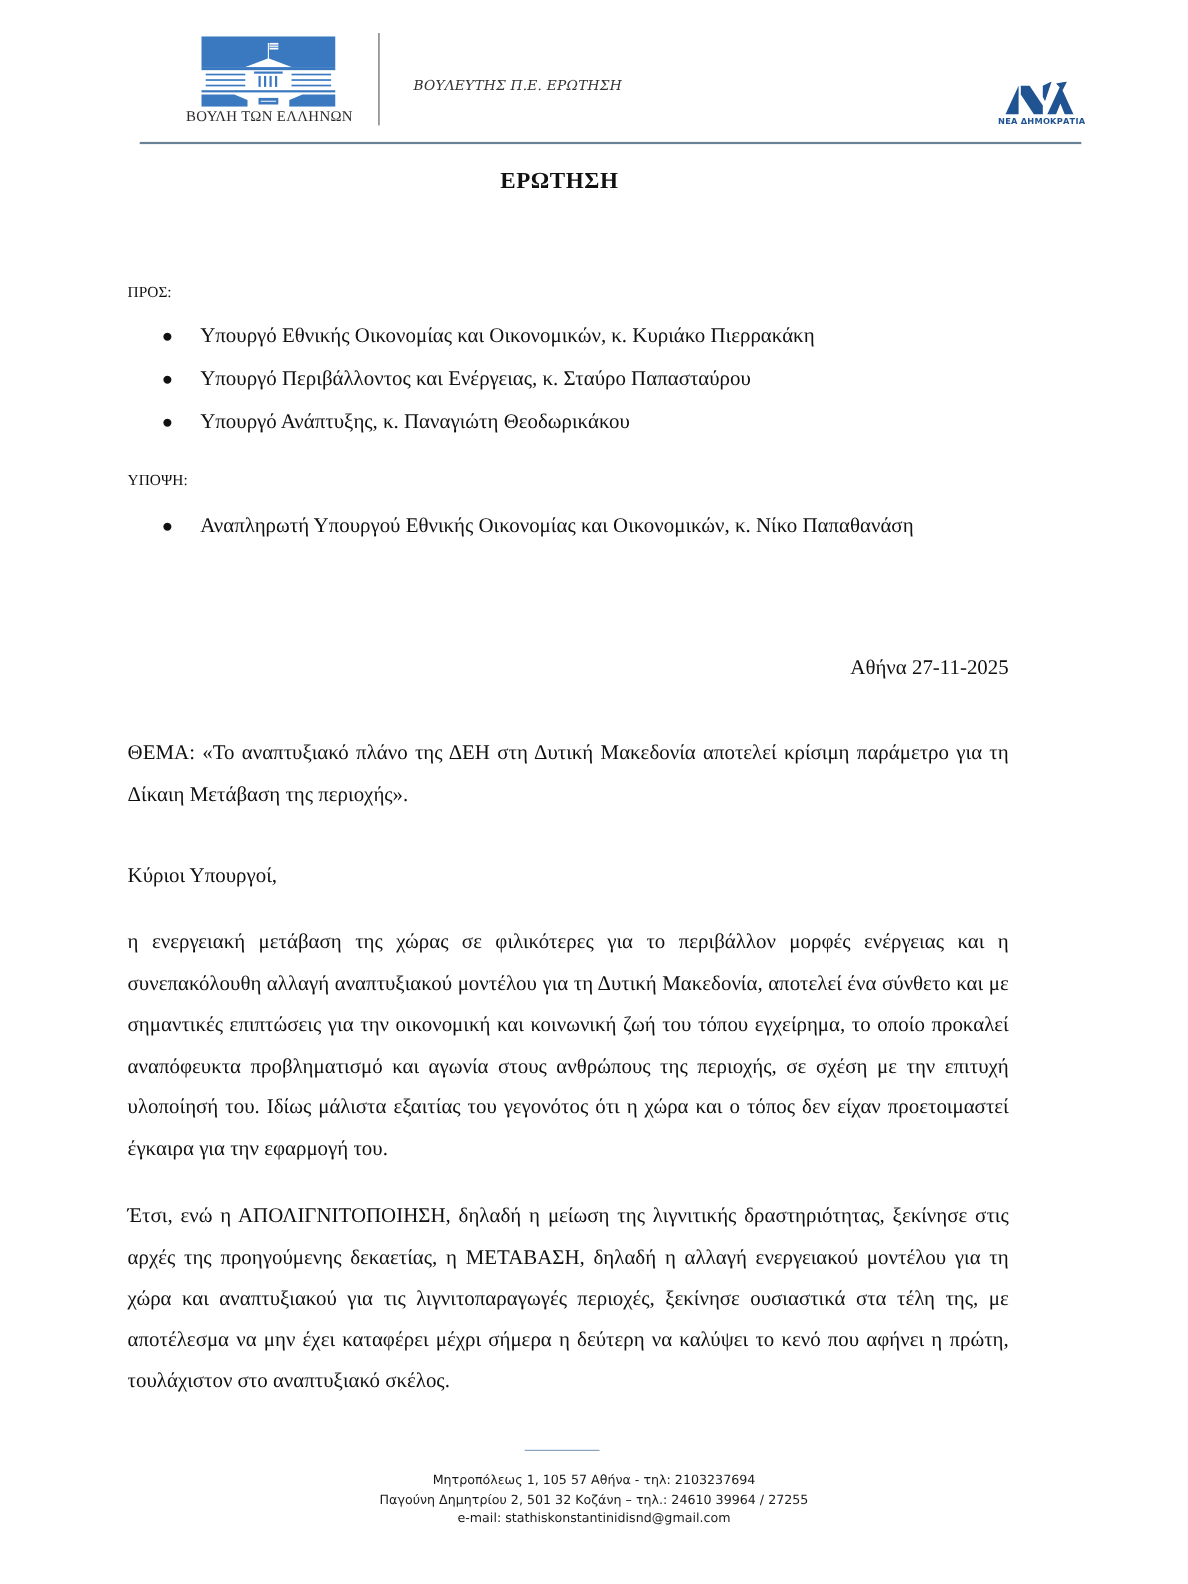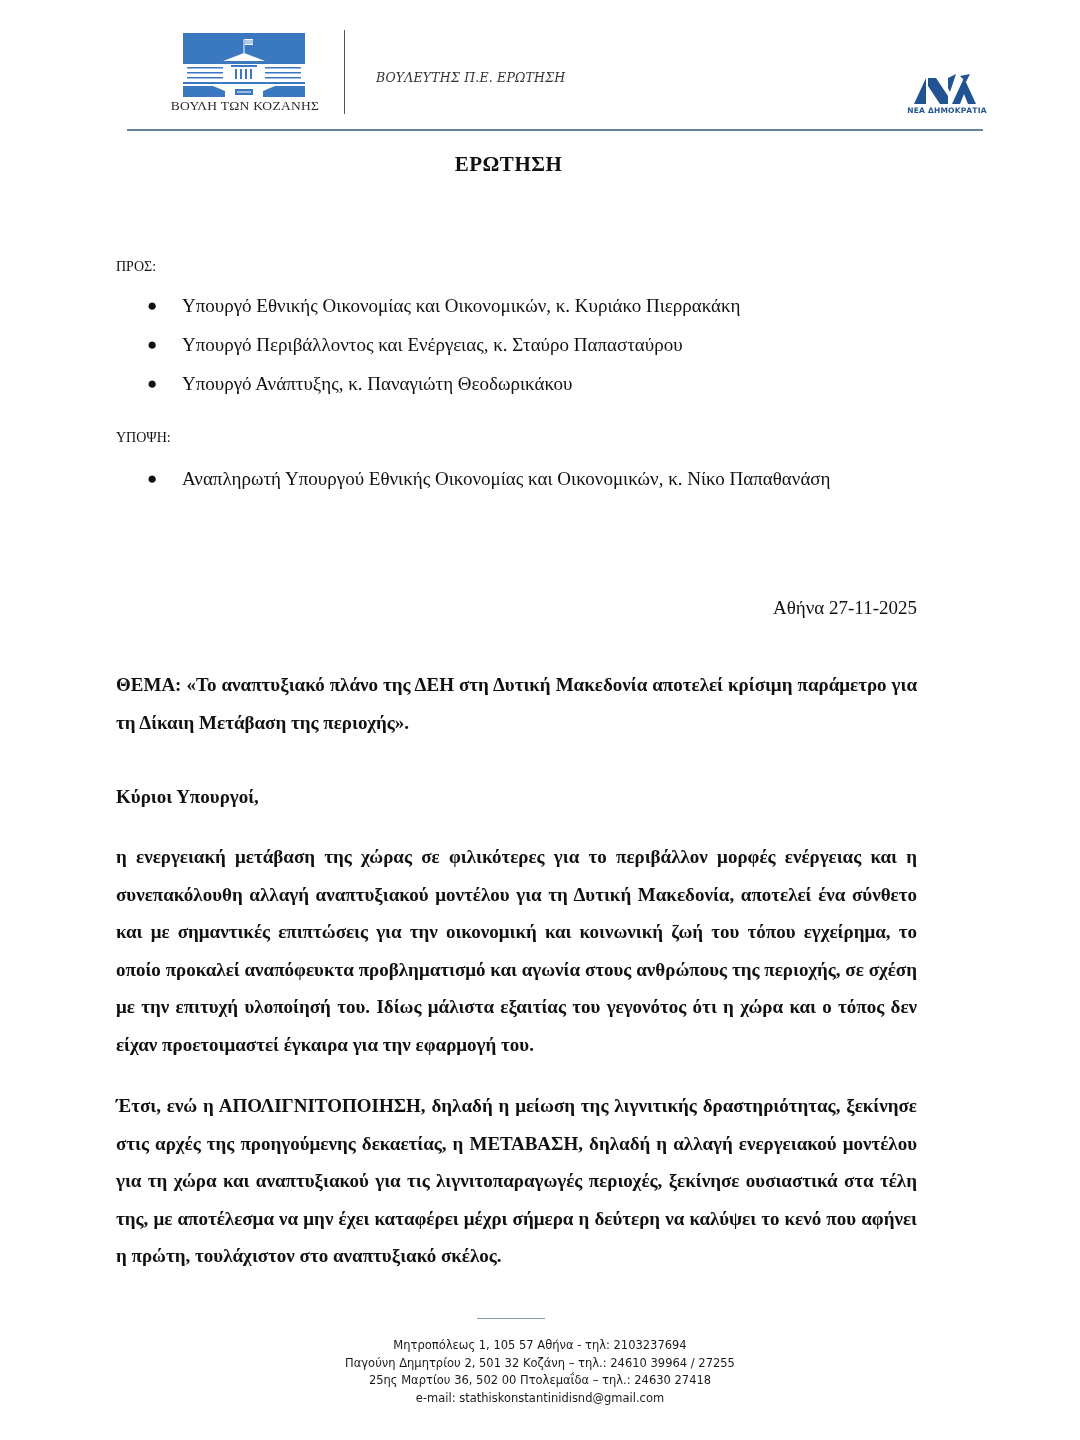--- a/index.html
+++ b/index.html
@@ -18,21 +18,21 @@
   .doc-title { position: absolute; left: 0; top: 152px; width: 1017px; text-align: center; font-weight: bold; font-size: 21px; letter-spacing: 0.5px; }
 
   .label { position: absolute; left: 116px; font-size: 14px; }
   .bullet-item { position: absolute; left: 147px; width: 770px; font-size: 19px; line-height: 37px; }
   .bullet-item .dot { position: absolute; left: 0; top: 0; font-size: 17px; }
   .bullet-item .text { display: block; margin-left: 35px; }
   .bullet-item.justify .text { text-align: justify; text-align-last: left; }
 
   .date { position: absolute; right: 163px; top: 597px; font-size: 19px; }
 
-  .para { position: absolute; left: 116px; width: 801px; font-size: 19px; line-height: 37.5px; text-align: justify; font-weight: bold; }
+  .para { position: absolute; left: 116px; width: 801px; font-size: 19px; line-height: 37.5px; text-align: justify; }
 
   .footer-line { position: absolute; left: 477px; top: 1318px; width: 68px; height: 1px; background: #7c9bb8; }
   .footer { position: absolute; left: 0; top: 1337px; width: 1080px; text-align: center; font-family: "DejaVu Sans", sans-serif; font-size: 11.5px; line-height: 17.5px; color: #1a1a1a; }
   .footer div { white-space: nowrap; }
 </style>
 </head>
 <body>
 
 <div class="header">
   <svg class="parliament-logo" viewBox="0 0 122 64">
@@ -56,21 +56,21 @@
       <rect x="57" y="36" width="2" height="10"></rect>
       <rect x="62" y="36" width="2" height="10"></rect>
       <rect x="67" y="36" width="2" height="10"></rect>
       <rect x="0" y="49" width="122" height="2"></rect>
     </g>
     <polygon points="0,53 30,53 42,58 42,64 0,64" fill="#3a78c0"></polygon>
     <polygon points="122,53 92,53 80,58 80,64 122,64" fill="#3a78c0"></polygon>
     <rect x="52" y="56" width="18" height="6" fill="#3a78c0"></rect>
     <line x1="54" y1="59" x2="68" y2="59" stroke="#fff" stroke-width="1"></line>
   </svg>
-  <div class="parliament-name">ΒΟΥΛΗ ΤΩΝ ΚΟΖΑΝΗΣ</div>
+  <div class="parliament-name">ΒΟΥΛΗ ΤΩΝ ΕΛΛΗΝΩΝ</div>
   <div class="header-divider"></div>
   <div class="mp-role">ΒΟΥΛΕΥΤΗΣ Π.Ε. ΕΡΩΤΗΣΗ</div>
   <svg class="nd-logo" viewBox="0 0 70 30">
     <polygon points="2,30 14,4 14,30" fill="#1f5391"></polygon>
     <polygon points="16,4 24,4 36,22 36,30 28,30 16,12" fill="#1f5391"></polygon>
     <polygon points="36,4 44,0 38,18 36,14" fill="#1f5391"></polygon>
     <polygon points="40,30 52,4 64,30 56,30 52,20 48,30" fill="#1f5391"></polygon>
     <polygon points="48,2 58,0 54,8" fill="#1f5391"></polygon>
   </svg>
   <div class="nd-name">ΝΕΑ ΔΗΜΟΚΡΑΤΙΑ</div>
@@ -108,15 +108,14 @@
 <div class="para" style="top:778px;">Κύριοι Υπουργοί,</div>
 
 <div class="para" style="top:838px;">η ενεργειακή μετάβαση της χώρας σε φιλικότερες για το περιβάλλον μορφές ενέργειας και η συνεπακόλουθη αλλαγή αναπτυξιακού μοντέλου για τη Δυτική Μακεδονία, αποτελεί ένα σύνθετο και με σημαντικές επιπτώσεις για την οικονομική και κοινωνική ζωή του τόπου εγχείρημα, το οποίο προκαλεί αναπόφευκτα προβληματισμό και αγωνία στους ανθρώπους της περιοχής, σε σχέση με την επιτυχή υλοποίησή του. Ιδίως μάλιστα εξαιτίας του γεγονότος ότι η χώρα και ο τόπος δεν είχαν προετοιμαστεί έγκαιρα για την εφαρμογή του.</div>
 
 <div class="para" style="top:1087px;">Έτσι, ενώ η ΑΠΟΛΙΓΝΙΤΟΠΟΙΗΣΗ, δηλαδή η μείωση της λιγνιτικής δραστηριότητας, ξεκίνησε στις αρχές της προηγούμενης δεκαετίας, η ΜΕΤΑΒΑΣΗ, δηλαδή η αλλαγή ενεργειακού μοντέλου για τη χώρα και αναπτυξιακού για τις λιγνιτοπαραγωγές περιοχές, ξεκίνησε ουσιαστικά στα τέλη της, με αποτέλεσμα να μην έχει καταφέρει μέχρι σήμερα η δεύτερη να καλύψει το κενό που αφήνει η πρώτη, τουλάχιστον στο αναπτυξιακό σκέλος.</div>
 
 <div class="footer-line"></div>
 <div class="footer">
   <div>Μητροπόλεως 1, 105 57 Αθήνα - τηλ: 2103237694</div>
   <div>Παγούνη Δημητρίου 2, 501 32 Κοζάνη – τηλ.: 24610 39964 / 27255</div>
-  <div>25ης Μαρτίου 36, 502 00 Πτολεμαΐδα – τηλ.: 24630 27418</div>
   <div>e-mail: stathiskonstantinidisnd@gmail.com</div>
 </div>
 
 </body></html>

